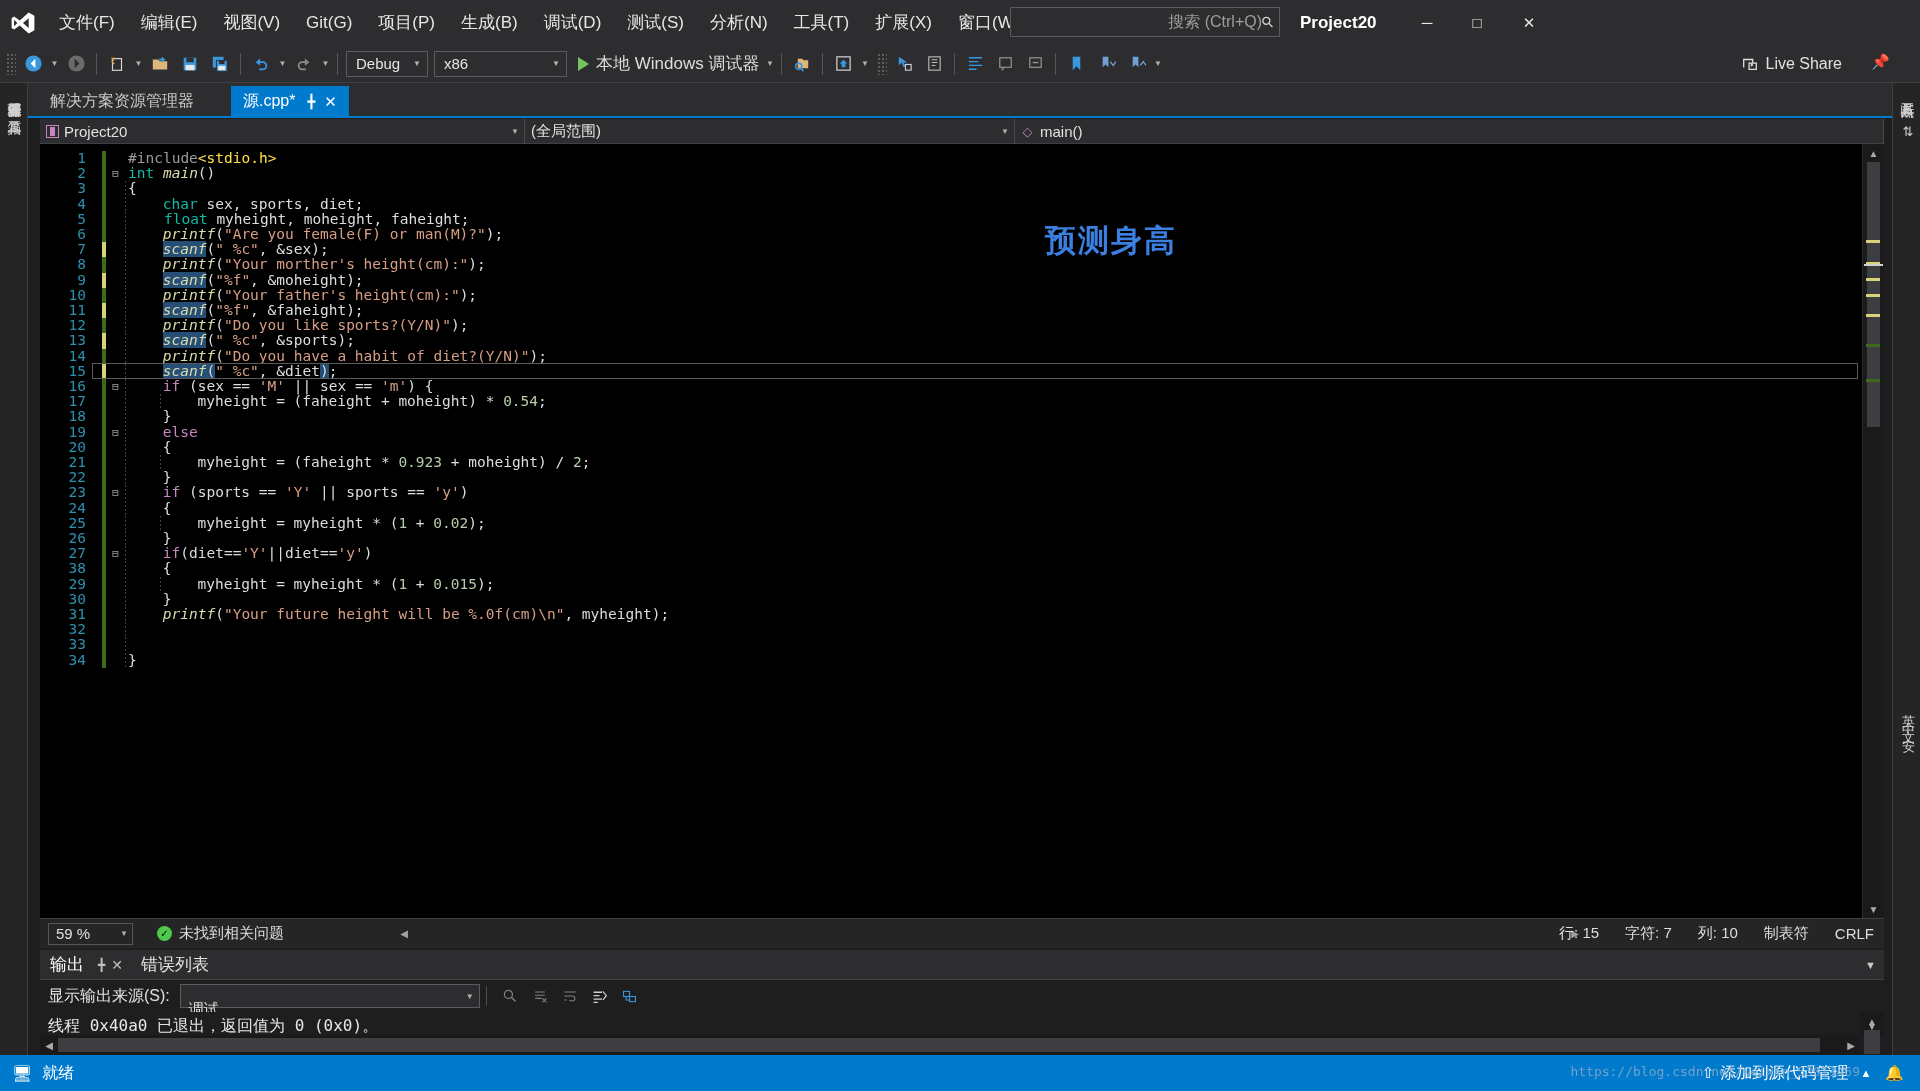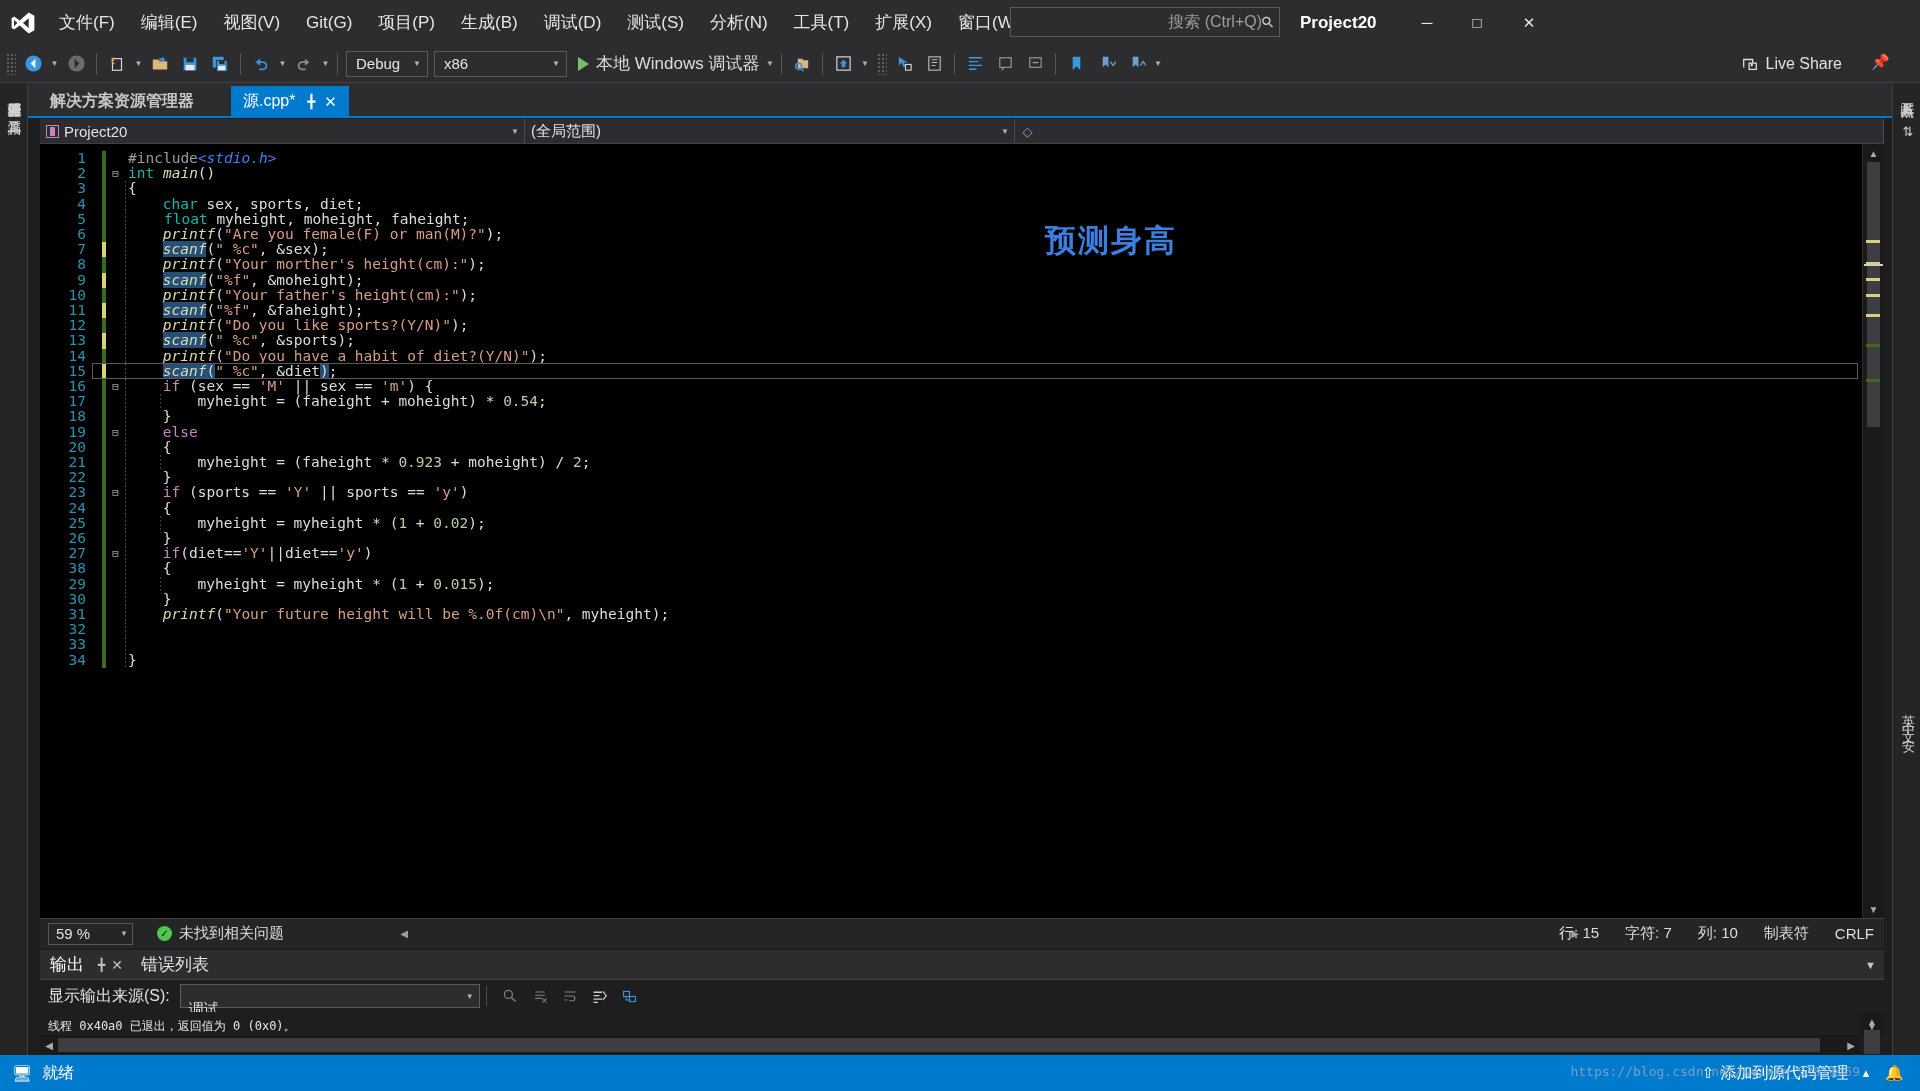--- a/index.html
+++ b/index.html
@@ -99,21 +99,21 @@
   .ctext { position:absolute; left:88px; color:#dcdcdc; }
   .ind { position:absolute; top:0; bottom:0; width:1px;
          background-image:linear-gradient(to bottom,#404040 50%,transparent 50%);
          background-size:1px 4px; }
   .kw      { color:#14b8a6; }
   .kwctl   { color:#c586c0; }
   .fn      { color:#dcdcaa;font-style:italic; }
   .str     { color:#d69d85; }
   .num     { color:#b5cea8; }
   .pp      { color:#9b9b9b; }
-  .ppinc   { color:#3b82f6;font-style:italic; }
+  .ppinc   { color:#fde047; }
   .op      { color:#dcdcdc; }
   .hl-ref  { background:#264f78; }
   .hl-par  { background:#264f78; }
   #cur-line-box { position:absolute; left:52px; right:4px; height:16px; border:1px solid #5a5a5a; }
   #overlay-text { position:absolute; left:1005px; top:76px; color:#3b7fe0; font-size:31px;
     font-weight:bold; font-family:"Liberation Sans",sans-serif; letter-spacing:2px; }
 
   
   #ed-scroll { position:absolute; right:0; top:0; width:22px; bottom:0; background:#1a1a1a;
     border-left:1px solid #2b2b2b; }
@@ -152,21 +152,21 @@
   #out-toolbar { height:32px; display:flex; align-items:center; background:#1e1e1e; }
   #src-label { color:#e0e0e0; font-size:16px; margin-left:8px; }
   #src-combo { width:300px; height:24px; margin-left:10px; background:#2d2d30; border:1px solid #5b5b5e;
     display:flex; align-items:center; padding:0 5px 0 8px; color:#e2e2e2; font-size:15px; }
   #src-combo .sv { flex:1;margin-top:26px; }
   #src-combo .sc { color:#b0b0b0; font-size:8px; }
   .out-tb-btn { width:26px; height:26px; margin-left:4px; display:flex; align-items:center;
     justify-content:center; color:#c0c0c0; font-size:14px; }
   .out-tb-sep { width:1px; height:20px; background:#4e4e51; margin:0 6px; }
   #out-body { position:absolute; left:0; right:24px; top:62px; bottom:20px; background:#1e1e1e;
-    font-family:"DejaVu Sans Mono","Liberation Mono",monospace; font-size:12px; color:#e6e6e6;
+    font-family:"DejaVu Sans Mono","Liberation Mono",monospace; font-size:16px; color:#e6e6e6;
     padding:4px 0 0 8px; }
   .oline { height:20px; line-height:20px; white-space:pre; }
   #out-vscroll { position:absolute; right:0; top:62px; bottom:20px; width:24px; background:#1a1a1a; }
   #out-vscroll .arw { height:18px; color:#aaa; font-size:10px; display:flex;
     align-items:center; justify-content:center; }
   #out-vthumb { position:absolute; left:4px; right:4px; top:18px; height:24px; background:#3e3e42; }
   #out-hscroll { position:absolute; left:0; right:24px; bottom:0; height:20px; background:#1a1a1a; }
   #out-hscroll .arw { position:absolute; top:0; width:18px; height:20px; color:#aaa; font-size:10px;
     display:flex; align-items:center; justify-content:center; }
   #out-hthumb { position:absolute; left:18px; right:40px; top:3px; bottom:3px; background:#3e3e42; }
@@ -375,21 +375,21 @@
   <div id="left-rail">
     <div class="vtab">服务器资源管理器</div>
     <div class="vtab">工具箱</div>
   </div>
 
   <div id="right-rail">
     <div class="vtab">断点工具</div>
   </div>
 
   <div id="tabstrip">
-    <div class="dtab" style="left:10px;font-weight:bold;">
+    <div class="dtab" style="left:10px;">
       <span>解决方案资源管理器</span>
     </div>
     <div class="dtab active" style="left:203px;">
       <span>源.cpp*</span>
       <span class="tpin">╋</span>
       <span class="tclose">✕</span>
     </div>
   </div>
   <div id="tab-underline"></div>
 
@@ -400,20 +400,21 @@
         </span>
       <span class="nv">Project20</span>
       <span class="nc">▼</span>
     </div>
     <div class="nav-combo" id="nav-scope">
       <span class="nv">(全局范围)</span>
       <span class="nc">▼</span>
     </div>
     <div class="nav-combo" id="nav-func">
       <span class="ico-meth">◇</span>
+      <span class="nv">main()</span>
     </div>
   </div>
   <div id="nav-splitter">⇅</div>
 
   <div id="editor">
     <div id="code-area">
         <div class="cline" style="top: 7px; position: absolute; left: 0px; right: 0px;"><span class="lnum">1</span><span class="chg saved"></span><span class="ctext" style="left: 88px;"><span class="pp">#include</span><span class="ppinc">&lt;stdio.h&gt;</span></span></div>
         <div class="cline" style="top: 22.2px; position: absolute; left: 0px; right: 0px;"><span class="lnum">2</span><span class="chg saved"></span><span class="fold">⊟</span><span class="ctext" style="left: 88px;"><span class="kw">int</span><span class="op"> </span><span class="fn">main</span><span class="op">()</span></span></div>
         <div class="cline" style="top: 37.4px; position: absolute; left: 0px; right: 0px;"><span class="lnum">3</span><span class="chg saved"></span><span class="ctext" style="left: 88px;"><span class="op">{</span></span><span class="ind" style="left: 85px;"></span></div>
         <div class="cline" style="top: 52.6px; position: absolute; left: 0px; right: 0px;"><span class="lnum">4</span><span class="chg saved"></span><span class="ctext" style="left: 122.8px;"><span class="kw">char</span><span class="op"> sex, sports, diet;</span></span><span class="ind" style="left: 85px;"></span><span class="ind" style="left: 85px;"></span></div>

